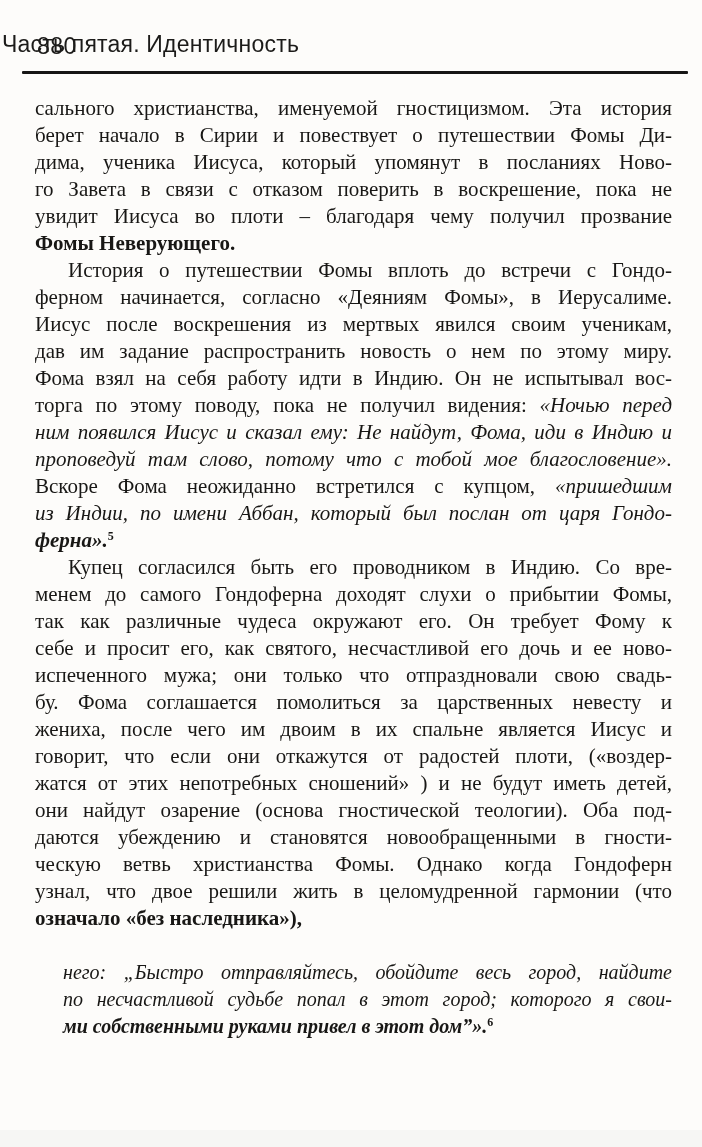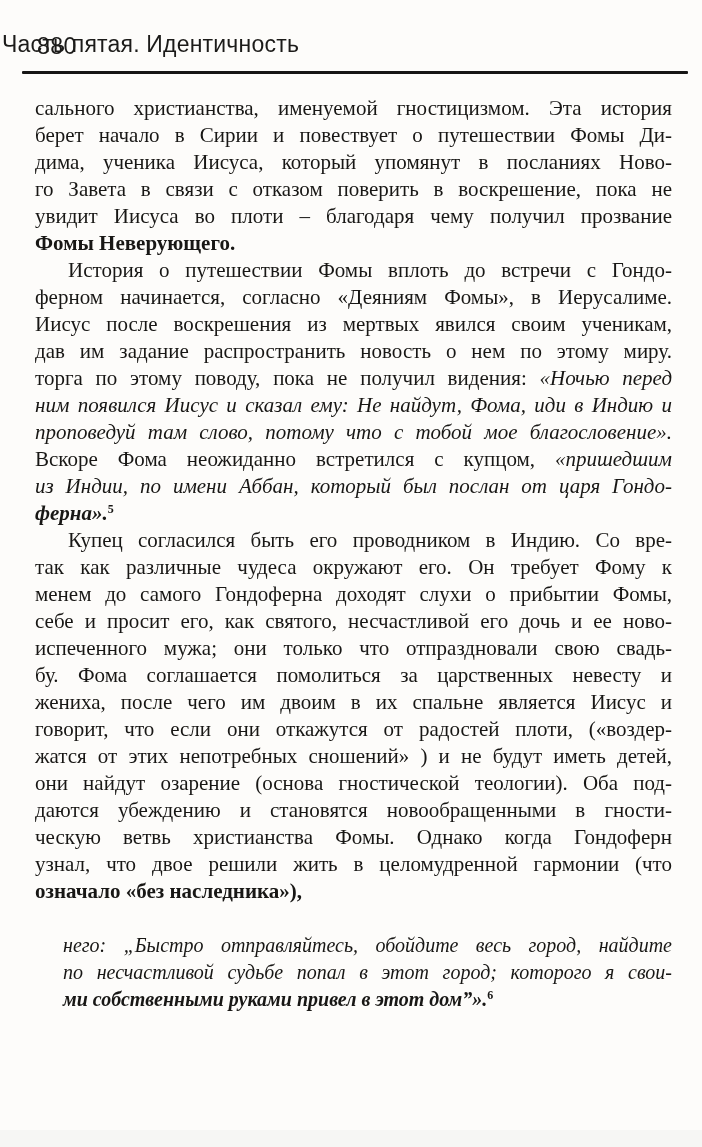--- a/index.html
+++ b/index.html
@@ -75,31 +75,32 @@
         <div class="line"><span>дима, ученика Иисуса, который упомянут в посланиях Ново-</span></div>
         <div class="line"><span>го Завета в связи с отказом поверить в воскрешение, пока не</span></div>
         <div class="line"><span>увидит Иисуса во плоти – благодаря чему получил прозвание</span></div>
         <div class="line last"><span>Фомы Неверующего.</span></div>
       </div>
       <div class="para body indent">
         <div class="line first"><span>История о путешествии Фомы вплоть до встречи с Гондо-</span></div>
         <div class="line"><span>ферном начинается, согласно «Деяниям Фомы», в Иерусалиме.</span></div>
         <div class="line"><span>Иисус после воскрешения из мертвых явился своим ученикам,</span></div>
         <div class="line"><span>дав им задание распространить новость о нем по этому миру.</span></div>
+        <div class="line"><span>Фома взял на себя работу идти в Индию. Он не испытывал вос-</span></div>
         <div class="line"><span>торга по этому поводу, пока не получил видения: </span><span class="it">«Ночью перед</span></div>
         <div class="line"><span class="it">ним появился Иисус и сказал ему: Не найдут, Фома, иди в Индию и</span></div>
         <div class="line"><span class="it">проповедуй там слово, потому что с тобой мое благословение».</span></div>
         <div class="line"><span>Вскоре Фома неожиданно встретился с купцом, </span><span class="it">«пришедшим</span></div>
         <div class="line"><span class="it">из Индии, по имени Аббан, который был послан от царя Гондо-</span></div>
         <div class="line last"><span class="it">ферна».</span><sup class="fn">5</sup></div>
       </div>
       <div class="para body indent">
         <div class="line first"><span>Купец согласился быть его проводником в Индию. Со вре-</span></div>
+        <div class="line"><span>менем до самого Гондоферна доходят слухи о прибытии Фомы,</span></div>
         <div class="line"><span>так как различные чудеса окружают его. Он требует Фому к</span></div>
-        <div class="line"><span>менем до самого Гондоферна доходят слухи о прибытии Фомы,</span></div>
         <div class="line"><span>себе и просит его, как святого, несчастливой его дочь и ее ново-</span></div>
         <div class="line"><span>испеченного мужа; они только что отпраздновали свою свадь-</span></div>
         <div class="line"><span>бу. Фома соглашается помолиться за царственных невесту и</span></div>
         <div class="line"><span>жениха, после чего им двоим в их спальне является Иисус и</span></div>
         <div class="line"><span>говорит, что если они откажутся от радостей плоти, («воздер-</span></div>
         <div class="line"><span>жатся от этих непотребных сношений» ) и не будут иметь детей,</span></div>
         <div class="line"><span>они найдут озарение (основа гностической теологии). Оба под-</span></div>
         <div class="line"><span>даются убеждению и становятся новообращенными в гности-</span></div>
         <div class="line"><span>ческую ветвь христианства Фомы. Однако когда Гондоферн</span></div>
         <div class="line"><span>узнал, что двое решили жить в целомудренной гармонии (что</span></div>

